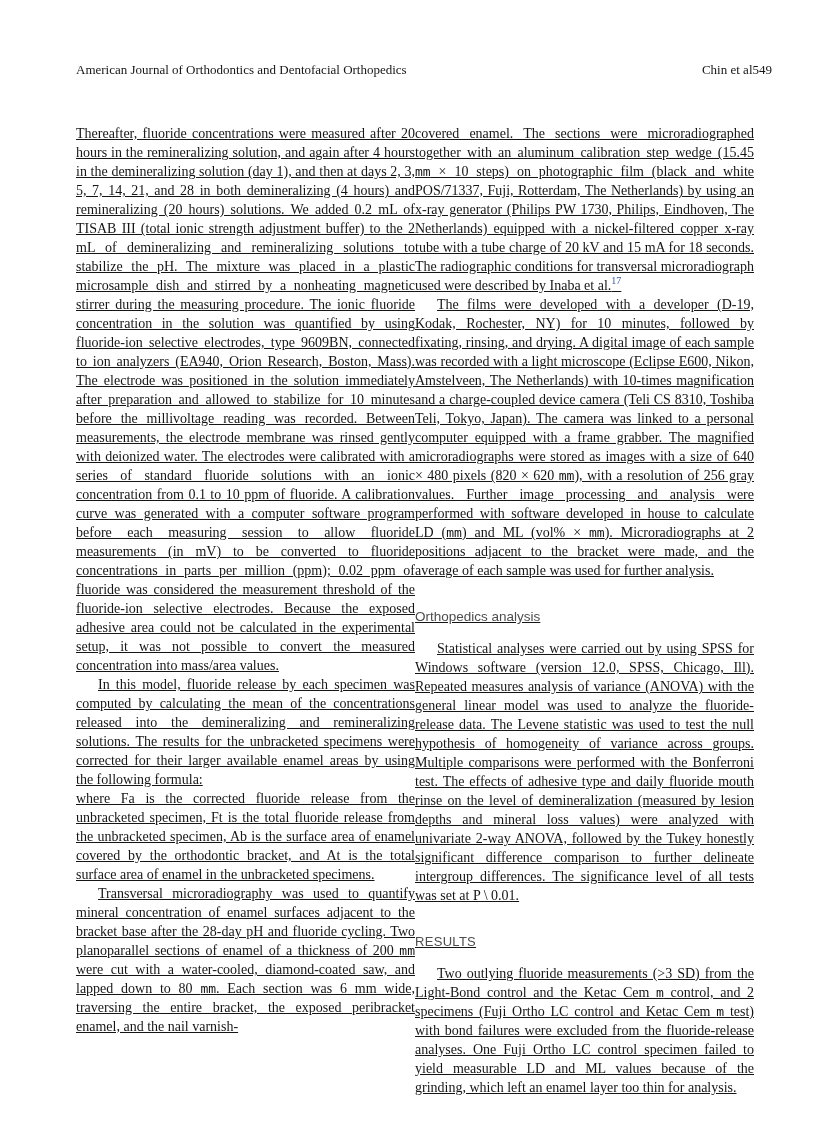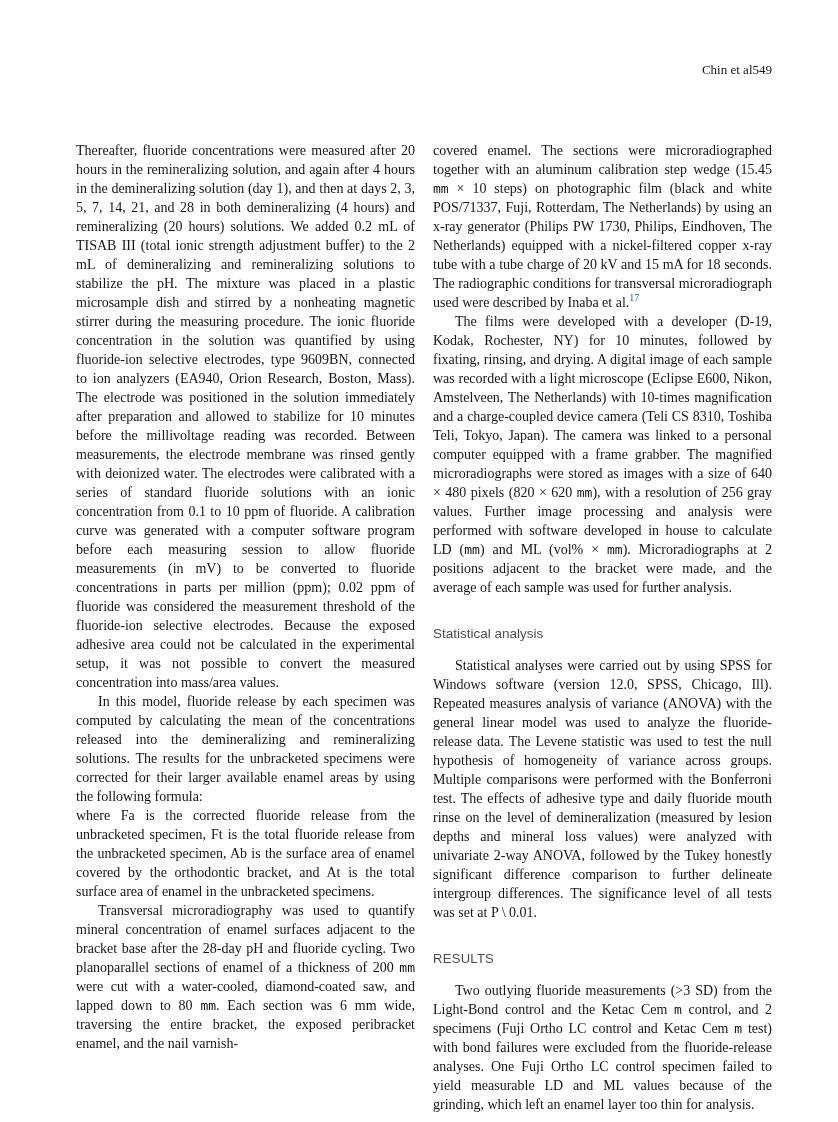--- a/index.html
+++ b/index.html
@@ -26,25 +26,25 @@
     font-size: 13px;
     line-height: 17px;
   }
   .header-left { text-align: left; }
   .header-right {
     display: flex;
     white-space: nowrap;
   }
   .content {
     position: absolute;
-    top: 141px;
+    top: 124px;
     left: 76px;
     width: 696px;
     display: flex;
-    gap: 18px;
+    text-decoration: underline;
   }
   .column {
     width: 339px;
     font-size: 14px;
     line-height: 19px;
     text-align: justify;
   }
   .column p { margin: 0; }
   p.indent { text-indent: 22px; }
   p.formula {
@@ -85,35 +85,36 @@
     font-size: 13px;
     margin: 27px 0 13px 0;
     letter-spacing: 0.3px;
   }
 </style>
 </head>
 <body style="--link-color: #3355aa; --heading-color: #4d4d4d; color: rgb(21, 21, 21);">
 
 <div class="page-header">
   <div class="header-left">
+    <div>American Journal of Orthodontics and Dentofacial Orthopedics</div>
   </div>
   <div class="header-right">
     <span>Chin et al</span>
     <span>549</span>
   </div>
 </div>
 
 <div class="content">
   <div class="column">
       <p class="para"><span class="run-text">Thereafter, fluoride concentrations were measured after 20 hours in the remineralizing solution, and again after 4 hours in the demineralizing solution (day 1), and then at days 2, 3, 5, 7, 14, 21, and 28 in both demineralizing (4 hours) and remineralizing (20 hours) solutions. We added 0.2 mL of TISAB III (total ionic strength adjustment buffer) to the 2 mL of demineralizing and remineralizing solutions to stabilize the pH. The mixture was placed in a plastic microsample dish and stirred by a nonheating magnetic stirrer during the measuring procedure. The ionic fluoride concentration in the solution was quantified by using fluoride-ion selective electrodes, type 9609BN, connected to ion analyzers (EA940, Orion Research, Boston, Mass). The electrode was positioned in the solution immediately after preparation and allowed to stabilize for 10 minutes before the millivoltage reading was recorded. Between measurements, the electrode membrane was rinsed gently with deionized water. The electrodes were calibrated with a series of standard fluoride solutions with an ionic concentration from 0.1 to 10 ppm of fluoride. A calibration curve was generated with a computer software program before each measuring session to allow fluoride measurements (in mV) to be converted to fluoride concentrations in parts per million (ppm); 0.02 ppm of fluoride was considered the measurement threshold of the fluoride-ion selective electrodes. Because the exposed adhesive area could not be calculated in the experimental setup, it was not possible to convert the measured concentration into mass/area values.</span></p>
       <p class="para indent"><span class="run-text">In this model, fluoride release by each specimen was computed by calculating the mean of the concentrations released into the demineralizing and remineralizing solutions. The results for the unbracketed specimens were corrected for their larger available enamel areas by using the following formula:</span></p>
       <p class="para"><span class="run-text">where Fa is the corrected fluoride release from the unbracketed specimen, Ft is the total fluoride release from the unbracketed specimen, Ab is the surface area of enamel covered by the orthodontic bracket, and At is the total surface area of enamel in the unbracketed specimens.</span></p>
       <p class="para indent"><span class="run-text">Transversal microradiography was used to quantify mineral concentration of enamel surfaces adjacent to the bracket base after the 28-day pH and fluoride cycling. Two planoparallel sections of enamel of a thickness of 200 </span><span class="run-mono">mm</span><span class="run-text"> were cut with a water-cooled, diamond-coated saw, and lapped down to 80 </span><span class="run-mono">mm</span><span class="run-text">. Each section was 6 mm wide, traversing the entire bracket, the exposed peribracket enamel, and the nail varnish-</span></p>
     </div>
   <div class="column">
       <p class="para"><span class="run-text">covered enamel. The sections were microradiographed together with an aluminum calibration step wedge (15.45 </span><span class="run-mono">mm</span><span class="run-text"> × 10 steps) on photographic film (black and white POS/71337, Fuji, Rotterdam, The Netherlands) by using an x-ray generator (Philips PW 1730, Philips, Eindhoven, The Netherlands) equipped with a nickel-filtered copper x-ray tube with a tube charge of 20 kV and 15 mA for 18 seconds. The radiographic conditions for transversal microradiograph used were described by Inaba et al.</span><span class="run-suplink">17</span></p>
       <p class="para indent"><span class="run-text">The films were developed with a developer (D-19, Kodak, Rochester, NY) for 10 minutes, followed by fixating, rinsing, and drying. A digital image of each sample was recorded with a light microscope (Eclipse E600, Nikon, Amstelveen, The Netherlands) with 10-times magnification and a charge-coupled device camera (Teli CS 8310, Toshiba Teli, Tokyo, Japan). The camera was linked to a personal computer equipped with a frame grabber. The magnified microradiographs were stored as images with a size of 640 × 480 pixels (820 × 620 </span><span class="run-mono">mm</span><span class="run-text">), with a resolution of 256 gray values. Further image processing and analysis were performed with software developed in house to calculate LD (</span><span class="run-mono">mm</span><span class="run-text">) and ML (vol% × </span><span class="run-mono">mm</span><span class="run-text">). Microradiographs at 2 positions adjacent to the bracket were made, and the average of each sample was used for further analysis.</span></p>
-      <div class="heading subsection">Statistical analysis</div>
+      <div class="heading subsection">Orthopedics analysis</div>
       <p class="para indent"><span class="run-text">Statistical analyses were carried out by using SPSS for Windows software (version 12.0, SPSS, Chicago, Ill). Repeated measures analysis of variance (ANOVA) with the general linear model was used to analyze the fluoride-release data. The Levene statistic was used to test the null hypothesis of homogeneity of variance across groups. Multiple comparisons were performed with the Bonferroni test. The effects of adhesive type and daily fluoride mouth rinse on the level of demineralization (measured by lesion depths and mineral loss values) were analyzed with univariate 2-way ANOVA, followed by the Tukey honestly significant difference comparison to further delineate intergroup differences. The significance level of all tests was set at P \ 0.01.</span></p>
       <div class="heading section">RESULTS</div>
       <p class="para indent"><span class="run-text">Two outlying fluoride measurements (&gt;3 SD) from the Light-Bond control and the Ketac Cem </span><span class="run-mono">m</span><span class="run-text"> control, and 2 specimens (Fuji Ortho LC control and Ketac Cem </span><span class="run-mono">m</span><span class="run-text"> test) with bond failures were excluded from the fluoride-release analyses. One Fuji Ortho LC control specimen failed to yield measurable LD and ML values because of the grinding, which left an enamel layer too thin for analysis.</span></p>
     </div>
 </div>
 
 </body></html>

